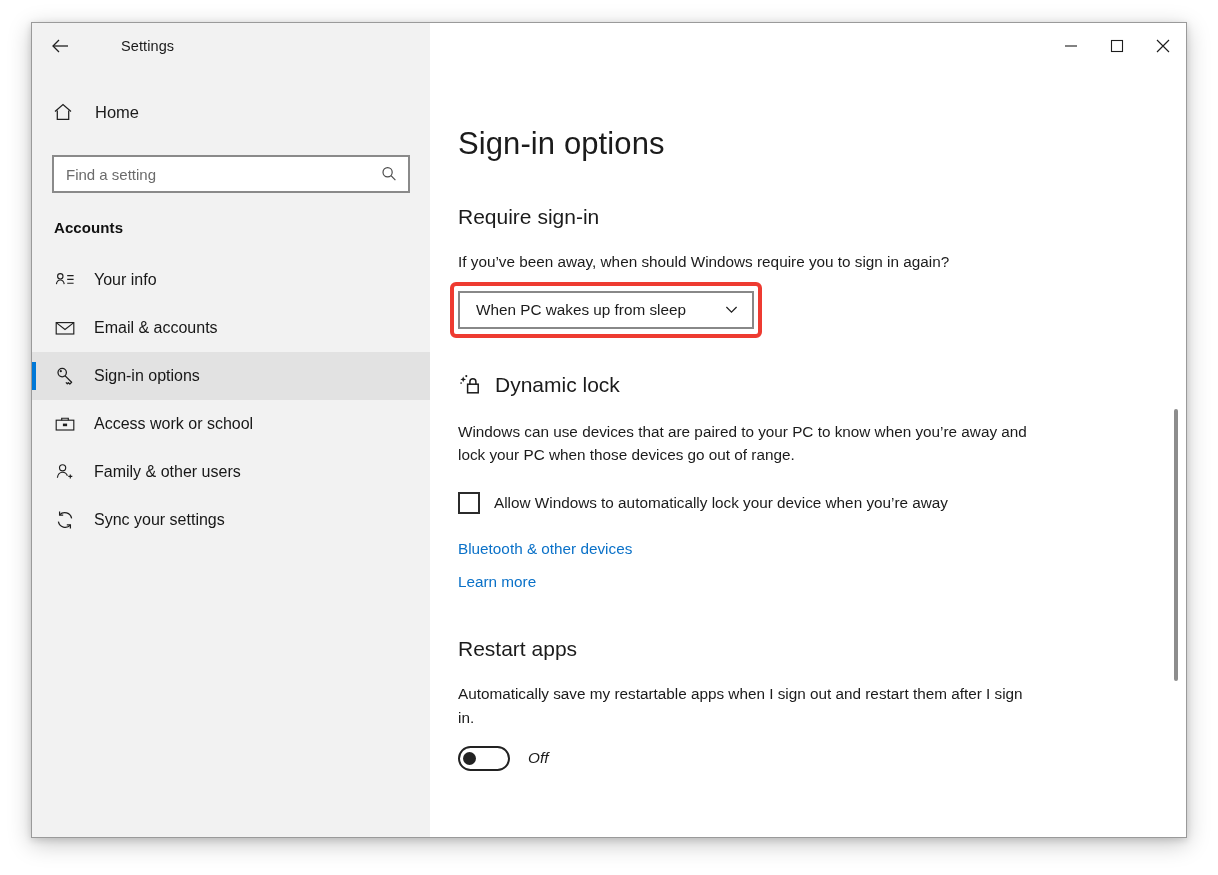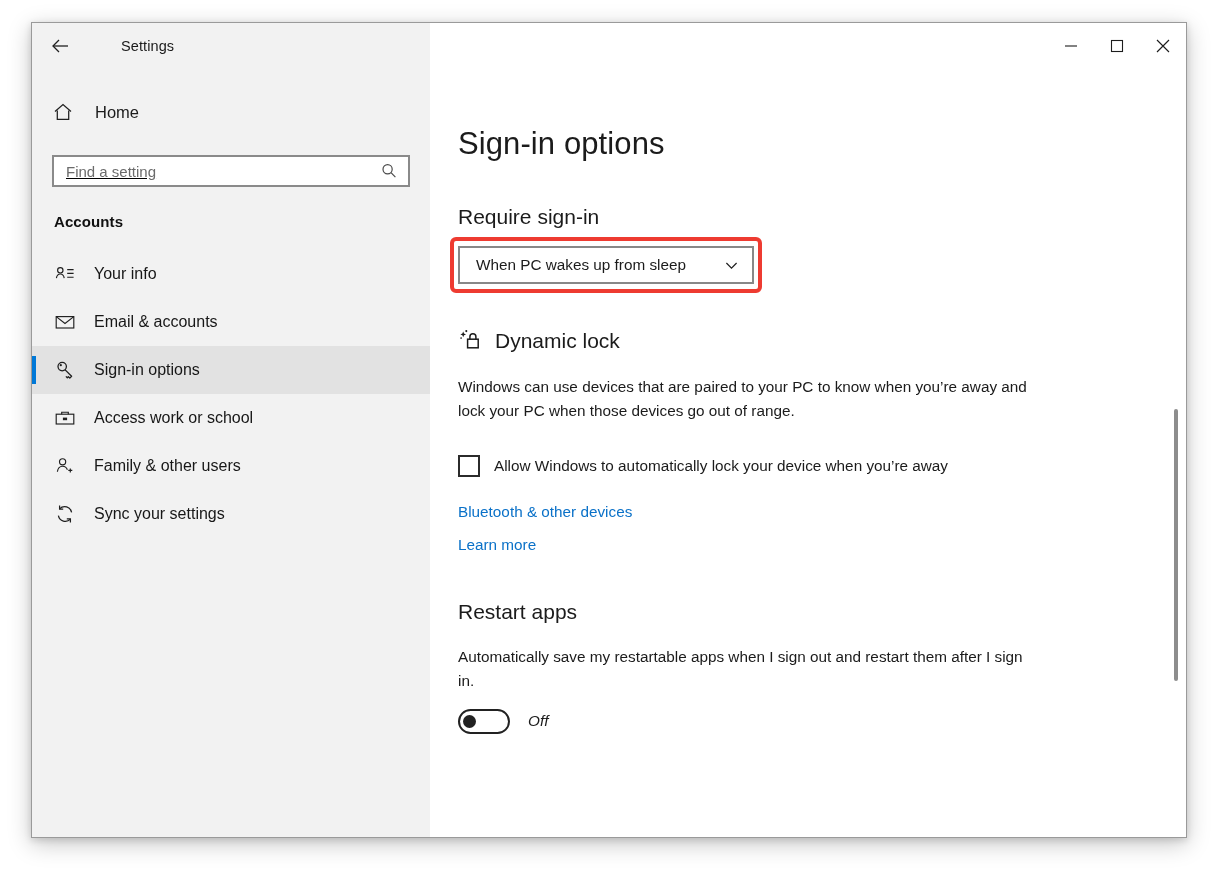--- a/index.html
+++ b/index.html
@@ -100,28 +100,27 @@
     align-items: center;
     justify-content: flex-start;
   }
   .home-label {
     font-size: 16.5px;
     color: #1c1c1c;
     margin-left: 17px;
   }
   .search-wrap {
     margin: 22px 20px 0 20px;
-    height: 32px;
+    height: 38px;
     background: #ffffff;
     border: 2px solid #8a8a8a;
     box-sizing: border-box;
     display: flex;
     align-items: center;
     position: relative;
-    text-decoration: underline;
   }
   .search-input {
     flex: 1;
     border: 0;
     outline: none;
     background: transparent;
     font-family: "Liberation Sans", sans-serif;
     font-size: 15px;
     color: #1c1c1c;
     padding: 0 34px 0 12px;
@@ -237,21 +236,21 @@
     width: 312px;
     height: 56px;
     border: 4px solid #ee3b31;
     border-radius: 6px;
     box-sizing: border-box;
     pointer-events: none;
   }
   .check-row {
     display: flex;
     align-items: center;
-    margin-top: 33px;
+    margin-top: 25px;
     text-align: right;
   }
   .checkbox {
     width: 22px;
     height: 22px;
     border: 2px solid #2b2b2b;
     background: #ffffff;
     box-sizing: border-box;
     flex: 0 0 22px;
   }
@@ -445,20 +444,21 @@
         </div>
 
       </div>
     </div>
 
     <div id="content">
 
       <h1 class="page-title">Sign-in options</h1>
 
       <h2 class="section-title">Require sign-in</h2>
+      <p class="body-text" style="max-width:620px;">If you’ve been away, when should Windows require you to sign in again?</p>
 
       <div class="combo-wrap">
         <div class="combo">
           <span>When PC wakes up from sleep</span>
           <svg width="17" height="17" viewBox="0 0 17 17">
             <path d="M3.4 6 L8.5 11.1 L13.6 6" stroke="#1f1f1f" stroke-width="1.2" fill="none"></path>
           </svg>
         </div>
         <div class="highlight-box"></div>
       </div>

